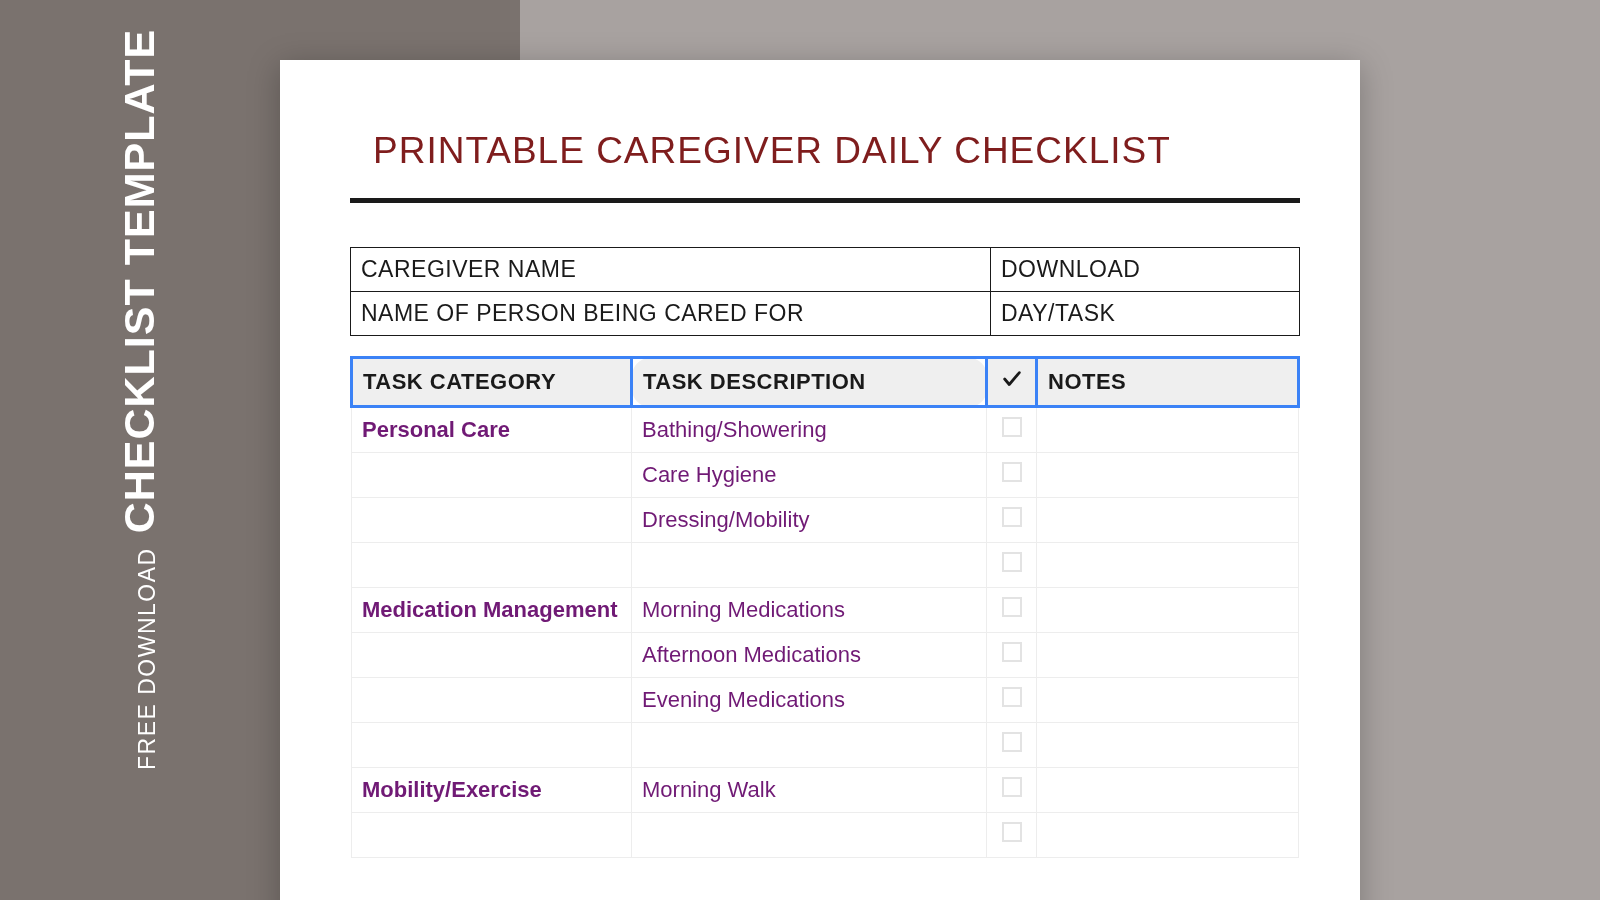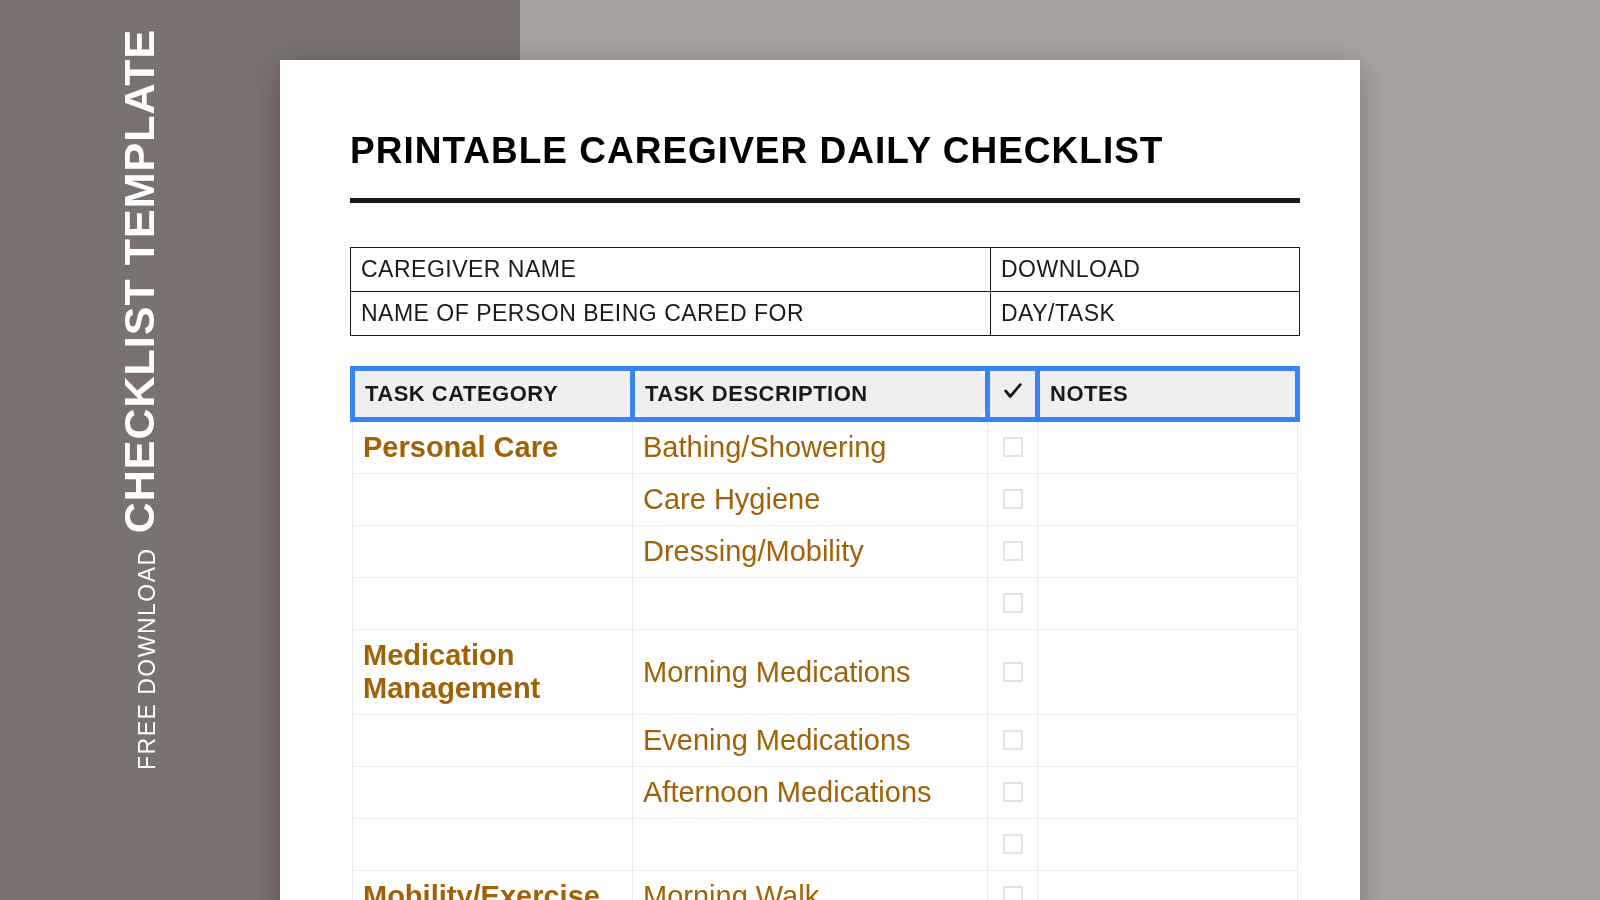--- a/index.html
+++ b/index.html
@@ -50,66 +50,67 @@
     left: 280px;
     top: 60px;
     width: 1080px;
     height: 900px;
     background: #ffffff;
     box-shadow: 0 6px 30px rgba(0,0,0,0.25);
     padding: 70px 60px 0 70px;
   }
   .doc-title {
     font-size: 37px;
-    font-weight: 700;
+    font-weight: 400;
     letter-spacing: 1px;
-    color: #000000;
+    color: #7f1d1d;
     margin-bottom: 26px;
+    margin-left: 23px;
   }
   .thick-rule {
     border: none;
     border-top: 5px solid #1a1a1a;
     margin-bottom: 44px;
   }
   .info-table {
     width: 100%;
     border-collapse: collapse;
-    margin-bottom: 30px;
+    margin-bottom: 20px;
   }
   .info-table td {
     border: 1.5px solid #1a1a1a;
     padding: 8px 10px;
     font-size: 23px;
     font-weight: 500;
     letter-spacing: 0.5px;
     color: #1a1a1a;
     vertical-align: middle;
     height: 42px;
   }
   .task-table {
     width: 100%;
     border-collapse: collapse;
   }
   .task-table th {
     background: #efefef;
-    border: 5px solid #3b82f6;
+    border: 3px solid #3b82f6;
     text-align: left;
     padding: 10px 10px;
     font-size: 22px;
     font-weight: 600;
     letter-spacing: 0.5px;
     color: #1a1a1a;
     height: 44px;
   }
   .task-table th.check-col { text-align: center; padding: 6px 4px; }
   .task-table td {
     border: 1px solid #ededed;
     padding: 9px 10px;
-    font-size: 29px;
-    color: #a16207;
+    font-size: 22px;
+    color: #701a75;
     height: 44px;
     vertical-align: middle;
   }
   .col-cat { width: 280px; }
   .col-desc { width: 355px; border-radius: 18px; }
   .col-check { width: 50px; text-align: center; }
   .col-notes { width: auto; }
   .cat-label { font-weight: 700; }
   .checkbox {
     display: inline-block;
@@ -193,27 +194,27 @@
           <td class="col-notes"></td>
         </tr>
         <tr>
           <td class="col-cat"><span class="cat-label">Medication Management</span></td>
           <td class="col-desc">Morning Medications</td>
           <td class="col-check"><span class="checkbox"></span></td>
           <td class="col-notes"></td>
         </tr>
         <tr>
           <td class="col-cat"><span class="cat-label"></span></td>
+          <td class="col-desc">Afternoon Medications</td>
+          <td class="col-check"><span class="checkbox"></span></td>
+          <td class="col-notes"></td>
+        </tr>
+        <tr>
+          <td class="col-cat"><span class="cat-label"></span></td>
           <td class="col-desc">Evening Medications</td>
-          <td class="col-check"><span class="checkbox"></span></td>
-          <td class="col-notes"></td>
-        </tr>
-        <tr>
-          <td class="col-cat"><span class="cat-label"></span></td>
-          <td class="col-desc">Afternoon Medications</td>
           <td class="col-check"><span class="checkbox"></span></td>
           <td class="col-notes"></td>
         </tr>
         <tr>
           <td class="col-cat"><span class="cat-label"></span></td>
           <td class="col-desc"></td>
           <td class="col-check"><span class="checkbox"></span></td>
           <td class="col-notes"></td>
         </tr>
         <tr>

